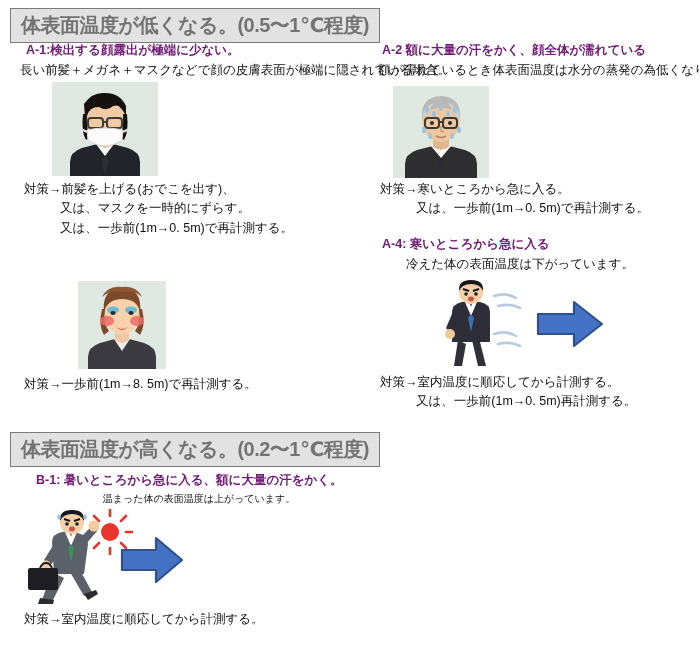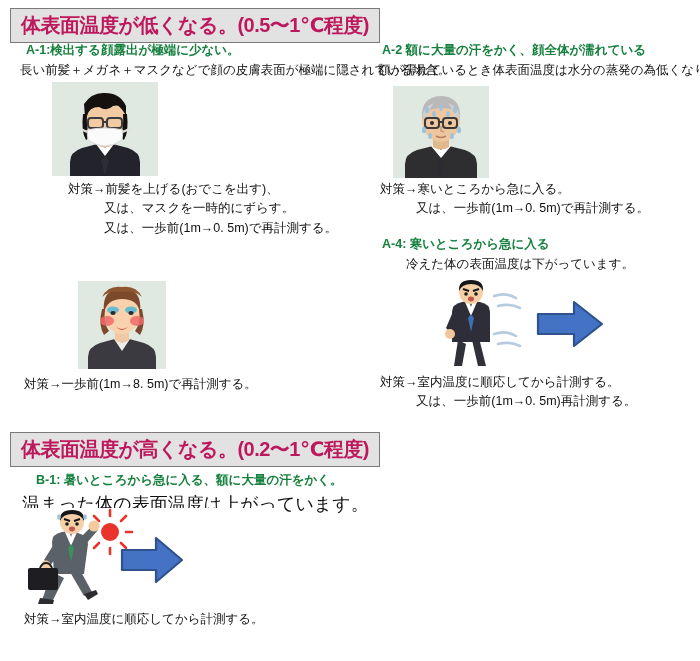--- a/index.html
+++ b/index.html
@@ -25,33 +25,33 @@
   .banner {
     position: absolute;
     background: #e2e2e2;
     border: 1px solid #7a7a7a;
     font-weight: bold;
     font-size: 20px;
     letter-spacing: -0.5px;
     line-height: 1;
     padding: 6px 10px 7px 10px;
     white-space: nowrap;
-    color: #be185d;
+    color: #737373;
   }
   #banner-low  { left: 10px; top: 8px;   }
   #banner-high { left: 10px; top: 432px; }
 
   
   .case { position: absolute; }
   .case-title {
     font-weight: bold;
     font-size: 12.5px;
     line-height: 1.35;
     white-space: nowrap;
-    color: #15803d;
+    color: #701a75;
   }
   .case-desc {
     font-size: 13px;
     line-height: 1.4;
     white-space: nowrap;
     color: #111;
   }
   .measure {
     font-size: 12.5px;
     line-height: 1.55;
@@ -108,21 +108,21 @@
       <rect x="36" y="36" width="15" height="10" rx="3" fill="none" stroke="#3c3c3c" stroke-width="2"></rect>
       <rect x="55" y="36" width="15" height="10" rx="3" fill="none" stroke="#3c3c3c" stroke-width="2"></rect>
       <line x1="51" y1="40" x2="55" y2="40" stroke="#3c3c3c" stroke-width="2"></line>
 
       <path d="M35 48 Q53 44 71 48 L70 58 Q53 70 36 58 Z" fill="#fbfbfb" stroke="#d8dad8" stroke-width="1"></path>
       <line x1="35" y1="50" x2="27" y2="46" stroke="#e2e2e2" stroke-width="2"></line>
       <line x1="71" y1="50" x2="79" y2="46" stroke="#e2e2e2" stroke-width="2"></line>
     </svg>
   </div>
 
-  <div class="blk" style="left:24px; top:180px; width:345px;margin-left:44px;">
+  <div class="blk" style="left:24px; top:180px; width:345px;">
     <div class="measure">対策→前髪を上げる(おでこを出す)、</div>
     <div class="measure indent-1">又は、マスクを一時的にずらす。</div>
     <div class="measure indent-1">又は、一歩前(1m→0. 5m)で再計測する。</div>
   </div>
 
   <div class="case" style="left:382px; top:42px; width:312px;">
     <div class="case-title">A-2  額に大量の汗をかく、顔全体が濡れている</div>
     <div class="case-desc" style="margin-top:3px; margin-left:-4px; font-size:12.5px;">額が濡れているとき体表面温度は水分の蒸発の為低くなります。</div>
   </div>
 
@@ -254,21 +254,21 @@
 
   <div class="blk" style="left:380px; top:373px; width:320px;">
     <div class="measure">対策→室内温度に順応してから計測する。</div>
     <div class="measure indent-1">又は、一歩前(1m→0. 5m)再計測する。</div>
   </div>
 
   <div class="banner" id="banner-high">体表面温度が高くなる。(0.2〜1℃程度)</div>
 
   <div class="case" style="left:36px; top:472px; width:340px;">
     <div class="case-title">B-1:  暑いところから急に入る、額に大量の汗をかく。</div>
-    <div class="case-desc" style="margin-top:3px; margin-left:-14px; font-size:18px;">温まった体の表面温度は上がっています。</div>
+    <div class="case-desc" style="margin-top:3px; margin-left:-14px; font-size:10px;text-align:center;">温まった体の表面温度は上がっています。</div>
   </div>
 
   <div class="blk illus illus-plain" style="left:22px; top:508px; width:260px; height:96px;">
     <svg class="figure-svg" width="260" height="96" viewBox="0 0 260 96" aria-hidden="true">
 
       <g>
         <circle cx="88" cy="24" r="9" fill="#e8342a"></circle>
         <g stroke="#e8342a" stroke-width="2.6" stroke-linecap="round">
           <line x1="88" y1="8" x2="88" y2="2"></line>
           <line x1="88" y1="40" x2="88" y2="46"></line>

